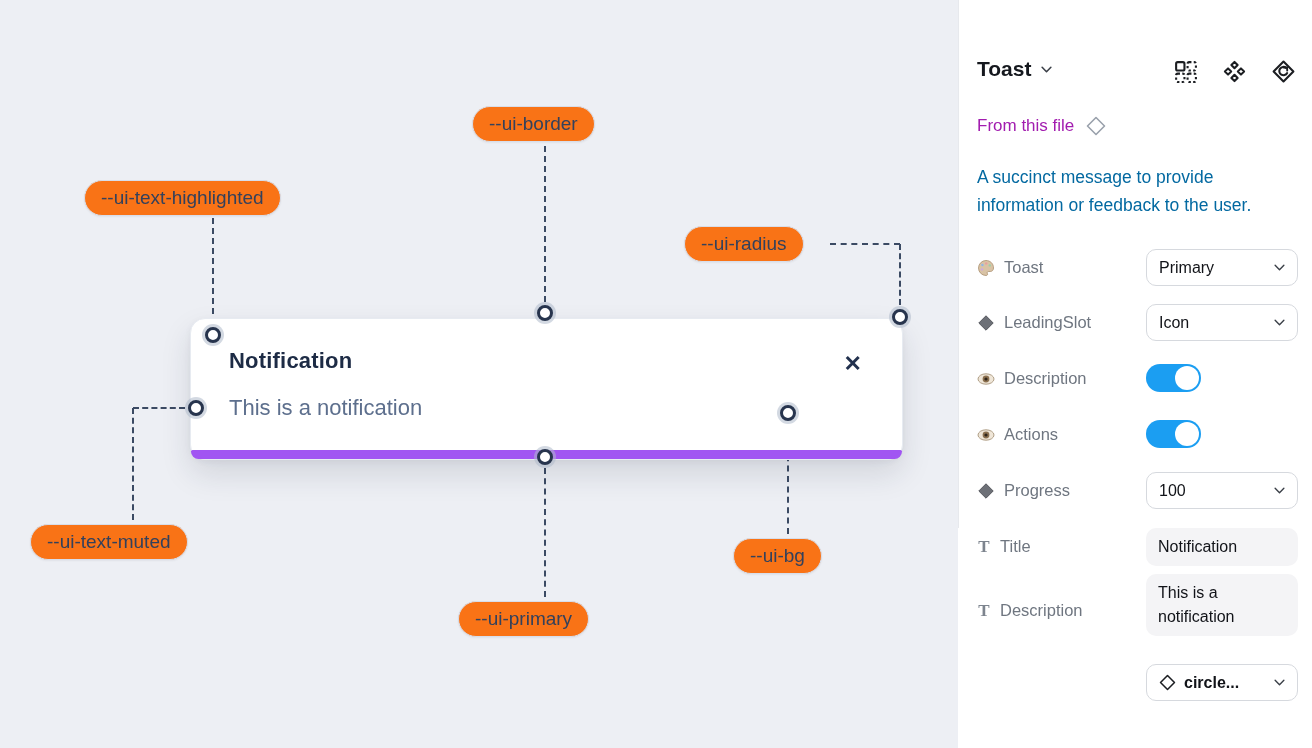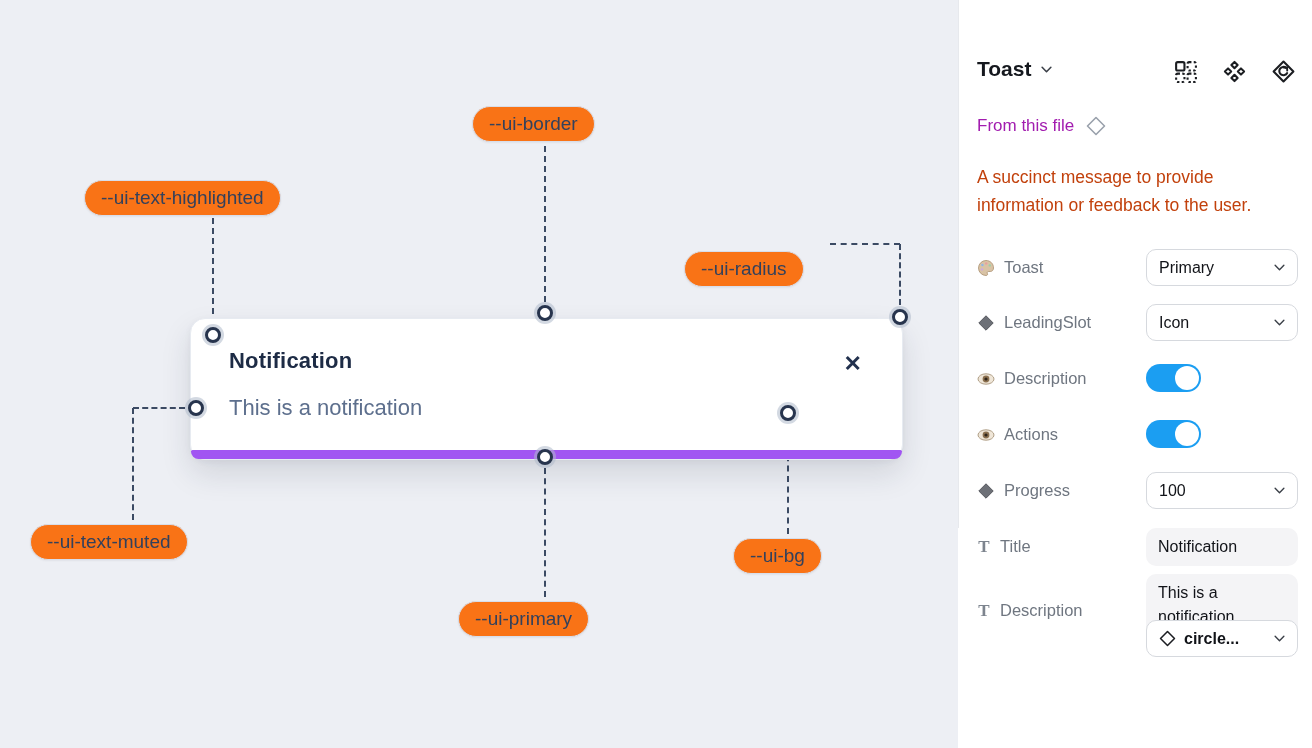--- a/index.html
+++ b/index.html
@@ -33,21 +33,21 @@
 
   
   .pill {
     position:absolute; height:36px; display:flex; align-items:center;
     padding:0 16px; background:#f97316; border:1px solid #d8deea;
     border-radius:18px; font-size:19px; font-weight:500; color:#33415c;
     box-shadow:0 1px 2px rgba(30,41,59,.06); white-space:nowrap;
   }
   .pill.ui-border            { left:472px; top:106px; }
   .pill.ui-text-highlighted  { left:84px;  top:180px; }
-  .pill.ui-radius            { left:684px; top:226px;margin-top:25px; }
+  .pill.ui-radius            { left:684px; top:226px; }
   .pill.ui-text-muted        { left:30px;  top:524px; }
   .pill.ui-primary           { left:458px; top:601px; }
   .pill.ui-bg                { left:733px; top:538px; }
 
   
   .seg-v { position:absolute; width:0; border-left:2px dashed #3b4a63; }
   .seg-h { position:absolute; height:0; border-top:2px dashed #3b4a63; }
   .s-border    { left:544px; top:146px; height:156px; }
   .s-highlight { left:212px; top:218px; height:106px; }
   .s-radius-h  { left:830px; top:243px; width:70px;  }
@@ -80,21 +80,21 @@
   .chev { width:11px; height:7px; }
   .toolbar { position:absolute; top:59px; right:16px; display:flex; gap:24px; align-items:center; }
   .tb-icon { width:25px; height:25px; cursor:pointer; }
 
   .source-row { position:absolute; left:18px; top:116px; display:flex; align-items:center; gap:12px; }
   .source-label { font-size:17px; color:#a21caf; }
   .file-diamond { width:20px; height:20px; }
 
   .panel-desc {
     position:absolute; left:18px; top:163px; width:325px;
-    font-size:17.5px; line-height:28px; color:#c2410c;
+    font-size:17.5px; line-height:28px; color:#0369a1;
   }
 
   .prop-label { position:absolute; left:18px; display:flex; align-items:center; gap:9px;
                 font-size:16.5px; color:#6f7680; height:37px; }
   .prop-label .micon { width:18px; height:18px; flex:0 0 auto; }
   .t-glyph { font-family:"Liberation Serif", serif; font-weight:700; font-size:17px; color:#7d848e; width:14px; text-align:center; }
 
   .select {
     position:absolute; left:187px; width:152px; height:37px;
     background:#fff; border:1px solid #d6d9de; border-radius:10px;
@@ -121,21 +121,21 @@
   }
 
   
   .r1l{top:249px;} .r1c{top:249px;}
   .r2l{top:304px;justify-content:flex-end;} .r2c{top:304px;}
   .r3l{top:360px;} .r3c{top:364px;}
   .r4l{top:416px;} .r4c{top:420px;}
   .r5l{top:472px;} .r5c{top:472px;}
   .r6l{top:528px;} .r6c{top:528px;}
   .r7l{top:592px;} .r7c{top:574px;}
-  .r8l{top:656px;} .r8c{top:620px;}
+  .r8l{top:656px;} .r8c{top:664px;}
 </style>
 </head>
 <body>
 
 <div class="stage">
 
   <div class="canvas" style="background: rgb(237, 239, 244);">
 
     <div class="seg-v s-border"></div>
     <div class="seg-v s-highlight"></div>

